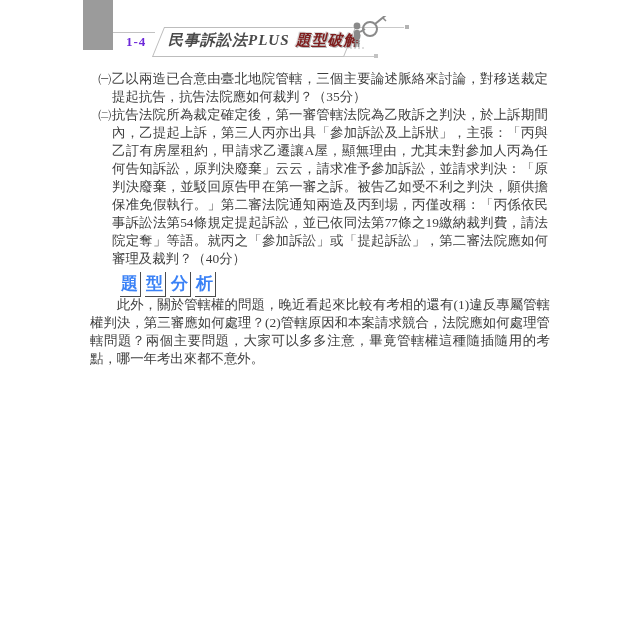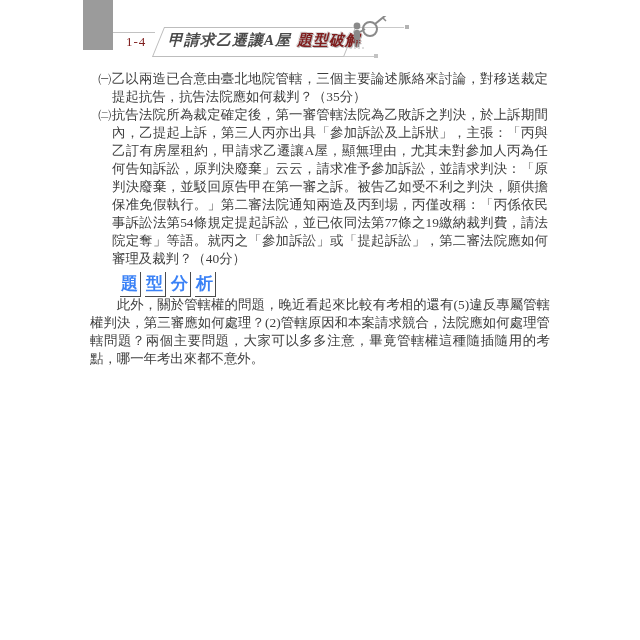--- a/index.html
+++ b/index.html
@@ -17,21 +17,21 @@
     position:absolute; left:83px; top:0;
     width:30px; height:50px;
     background:#9b9b9b;
   }
   .header-line-left {
     position:absolute; left:113px; top:32px;
     width:42px; height:1px; background:#c2c2c2;
   }
   .page-number {
     position:absolute; left:126px; top:34px;
-    font-size:13px; color:#7f1d1d; letter-spacing:1px;
+    font-size:13px; color:#6d28d9; letter-spacing:1px;font-weight:bold;
   }
   .title-banner {
     position:absolute; left:158px; top:27px;
     width:190px; height:28px;
     border:1px solid #bdbdbd;
     transform:skewX(-22deg);
     background:#fff;
   }
   .title-text {
     position:absolute; left:168px; top:31px;
@@ -88,21 +88,21 @@
   }
   .analysis-body p { margin:0; text-indent:2em; }
 </style>
 </head>
 <body>
 
 <div class="corner-tab"></div>
 <div class="header-line-left"></div>
 <div class="page-number">1-4</div>
 <div class="title-banner"></div>
-<div class="title-text"><span>甲請求乙遷讓A屋</span><span class="fancy">題型破解</span></div>
+<div class="title-text"><span>民事訴訟法PLUS</span><span class="fancy">題型破解</span></div>
 <div class="header-line-right"></div>
 <div class="header-dot-a"></div>
 <div class="header-line-bottom"></div>
 <div class="header-dot-b"></div>
 <div class="header-icon">
   <svg width="52" height="44" viewBox="0 0 52 44">
 
     <circle cx="22" cy="13" r="7" fill="none" stroke="#8a8a8a" stroke-width="2"></circle>
     <line x1="27" y1="8" x2="38" y2="-1" stroke="#8a8a8a" stroke-width="2"></line>
     <line x1="35" y1="2" x2="38" y2="5" stroke="#8a8a8a" stroke-width="1.5"></line>
@@ -118,14 +118,14 @@
 
 <div class="question-block">
   <div class="q-item"><span>㈠</span><span>乙以兩造已合意由臺北地院管轄，三個主要論述脈絡來討論，對移送裁定提起抗告，抗告法院應如何裁判？（35分）</span></div>
   <div class="q-item"><span>㈡</span><span>抗告法院所為裁定確定後，第一審管轄法院為乙敗訴之判決，於上訴期間內，乙提起上訴，第三人丙亦出具「參加訴訟及上訴狀」，主張：「丙與乙訂有房屋租約，甲請求乙遷讓A屋，顯無理由，尤其未對參加人丙為任何告知訴訟，原判決廢棄」云云，請求准予參加訴訟，並請求判決：「原判決廢棄，並駁回原告甲在第一審之訴。被告乙如受不利之判決，願供擔保准免假執行。」第二審法院通知兩造及丙到場，丙僅改稱：「丙係依民事訴訟法第54條規定提起訴訟，並已依同法第77條之19繳納裁判費，請法院定奪」等語。就丙之「參加訴訟」或「提起訴訟」，第二審法院應如何審理及裁判？（40分）</span></div>
 </div>
 
 <div class="analysis-heading">
   <span class="hchar">題</span><span class="hchar">型</span><span class="hchar">分</span><span class="hchar">析</span>
 </div>
 <div class="analysis-body">
-  <p>此外，關於管轄權的問題，晚近看起來比較有考相的還有(5)違反專屬管轄權判決，第三審應如何處理？(2)管轄原因和本案請求競合，法院應如何處理管轄問題？兩個主要問題，大家可以多多注意，畢竟管轄權這種隨插隨用的考點，哪一年考出來都不意外。</p>
+  <p>此外，關於管轄權的問題，晚近看起來比較有考相的還有(1)違反專屬管轄權判決，第三審應如何處理？(2)管轄原因和本案請求競合，法院應如何處理管轄問題？兩個主要問題，大家可以多多注意，畢竟管轄權這種隨插隨用的考點，哪一年考出來都不意外。</p>
 </div>
 
 </body></html>

